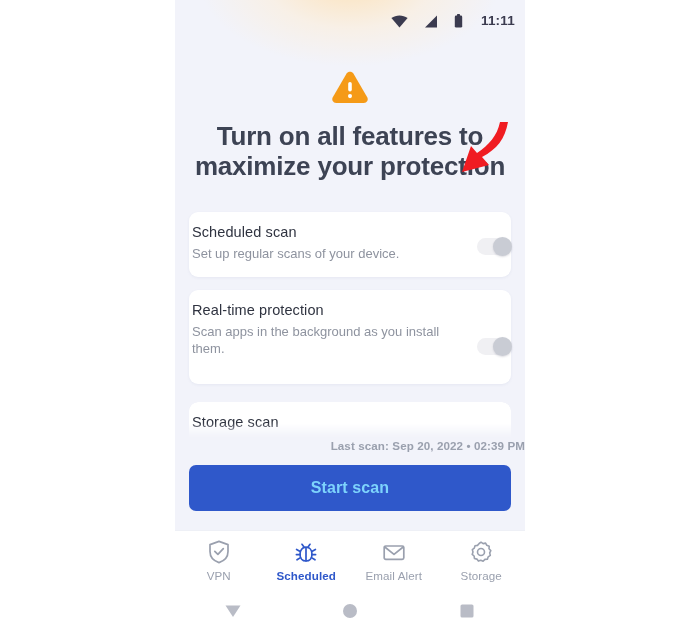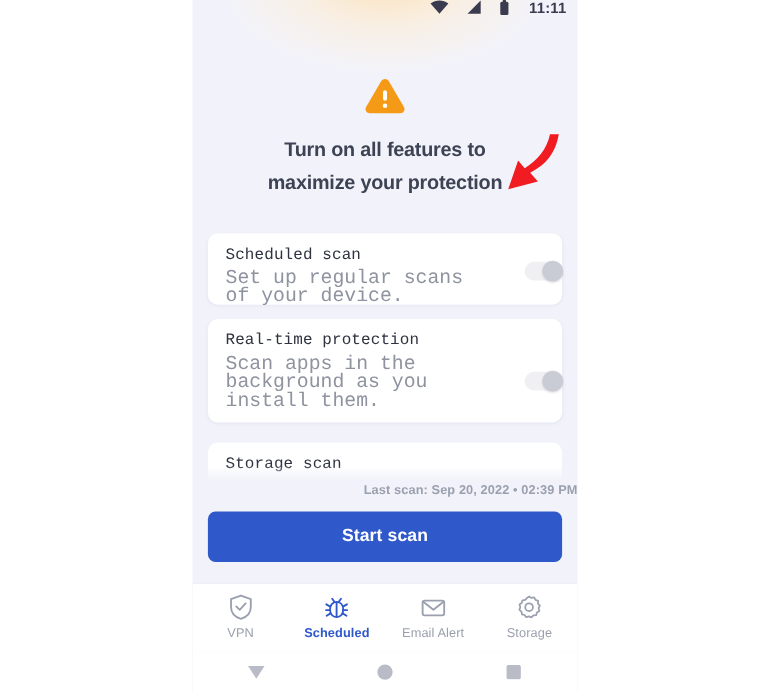--- a/index.html
+++ b/index.html
@@ -42,21 +42,21 @@
     pointer-events: none;
   }
 
   
   .statusbar {
     position: absolute;
     left: 0; top: 0;
     width: 350px;
     height: 28px;
     display: flex;
-    align-items: flex-start;
+    align-items: flex-end;
     justify-content: flex-end;
     padding-right: 10px;
     gap: 16px;
     z-index: 5;
   }
   .sb-icon { display: block; }
   .sb-time {
     font-size: 13.5px;
     font-weight: 700;
     color: #3b3b4f;
@@ -80,21 +80,21 @@
     width: 350px;
     text-align: center;
   }
 
   
   .headline {
     position: absolute;
     left: 0; top: 93px;
     width: 350px;
     text-align: center;
-    font-size: 18px;
+    font-size: 26px;
     line-height: 30px;
     font-weight: 700;
     color: #3d4354;
     letter-spacing: -0.2px;
   }
 
   
   .card {
     position: absolute;
     left: 14px;
@@ -108,35 +108,34 @@
   .card-storage   {
     top: 374px;
     height: 36px;
     border-radius: 9px 9px 0 0;
     -webkit-mask-image: linear-gradient(to bottom, #000 0%, #000 58%, rgba(0,0,0,0.25) 88%, rgba(0,0,0,0) 100%);
     mask-image: linear-gradient(to bottom, #000 0%, #000 58%, rgba(0,0,0,0.25) 88%, rgba(0,0,0,0) 100%);
   }
 
   .card-body {
     position: absolute;
-    left: 16px;
+    left: 3px;
     top: 11px;
     right: 62px;
-    font-family: Liberation Mono, monospace;
   }
   .card-title {
     font-size: 14.5px;
     font-weight: 400;
     color: #2f3340;
     line-height: 19px;
     letter-spacing: 0.1px;
   }
   .card-sub {
     margin-top: 3px;
-    font-size: 18px;
+    font-size: 13px;
     color: #8e939f;
     line-height: 17px;
   }
 
   
   .toggle {
     position: absolute;
     right: 13px;
     width: 35px;
     height: 17px;
@@ -181,21 +180,21 @@
   
   .btn-start {
     position: absolute;
     left: 14px;
     top: 437px;
     width: 322px;
     height: 46px;
     border: none;
     border-radius: 7px;
     background: #2f58ca;
-    color: #ffffff;
+    color: #7dd3fc;
     font-family: "Liberation Sans", sans-serif;
     font-size: 16px;
     font-weight: 700;
     letter-spacing: 0.1px;
     cursor: pointer;
   }
 
   
   .tabbar {
     position: absolute;

